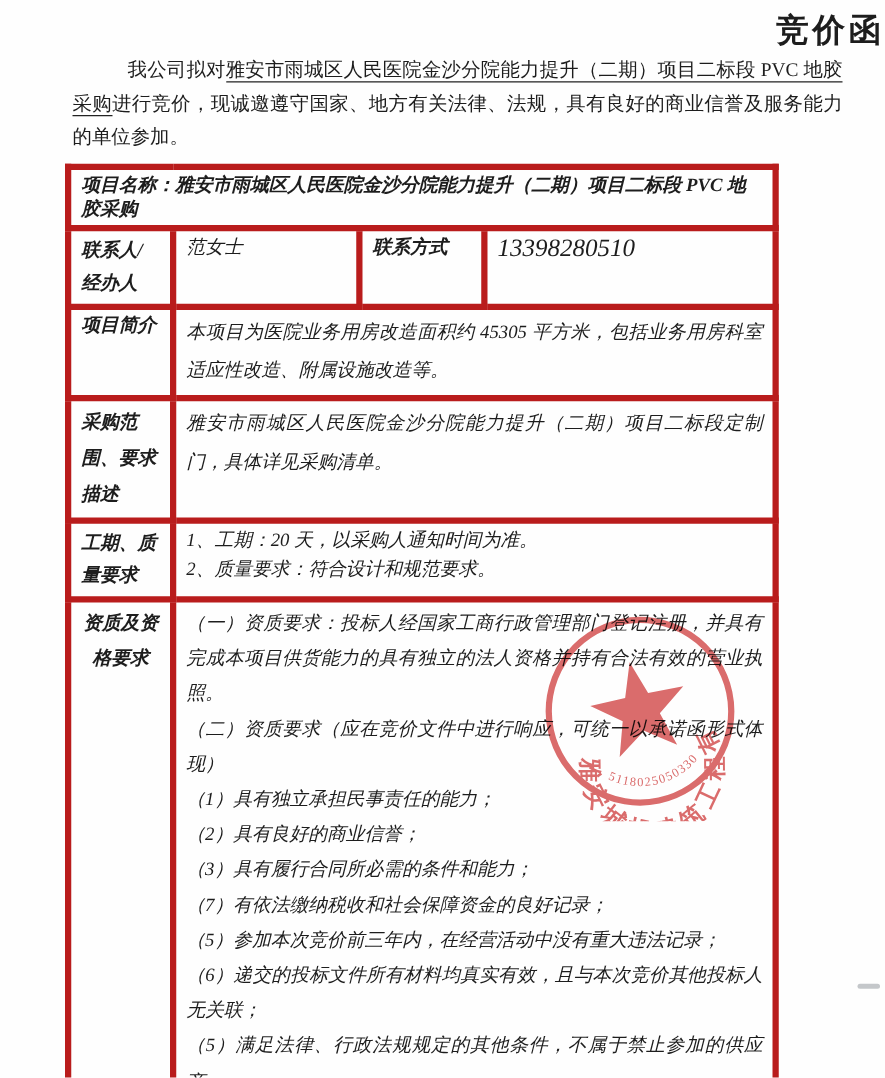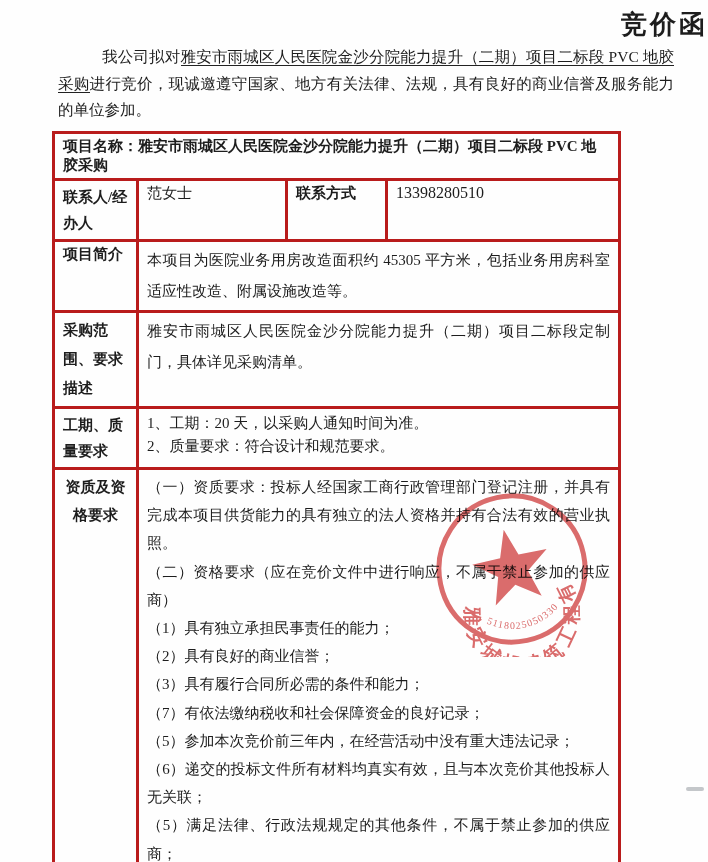--- a/index.html
+++ b/index.html
@@ -20,32 +20,33 @@
     text-indent:44px;margin:0;
   }
   .u{border-bottom:1px solid #222;}
   
   table.info{
     position:absolute;left:52px;top:131px;width:566px;
     border-collapse:collapse;table-layout:fixed;
     font-size:15px;color:#1d1d1d;
   }
   table.info td{
-    border:3px solid #b91c1c;padding:3px 8px;vertical-align:top;
+    border:5px solid #b91c1c;padding:3px 8px;vertical-align:top;
     overflow:hidden;
+    font-style:italic;
   }
   td.lbl{font-weight:bold;padding:4px 2px 4px 6px;margin-top:11px;}
   .b{font-weight:bold;}
   tr.r1{height:30px;} tr.r2{height:30px;} tr.r3{height:51px;}
   tr.r4{height:66px;padding-left:12px;} tr.r5{height:58px;} tr.r6{height:59px;}
   tr.r7{height:302px;} tr.r8{height:60px;}
   td.contact-lbl{line-height:26px;}
   td.contact-name{padding-top:5px;}
   td.contact-method{padding-top:5px;}
-  td.contact-phone{padding:5px 4px 3px 16px;font-size:16px;}
+  td.contact-phone{padding:5px 4px 3px 16px;font-size:20px;}
   td.brief-lbl{padding-top:9px;}
   td.brief-val{line-height:31px;padding-top:7px;text-align:justify;}
   td.scope-lbl{line-height:29px;padding-top:7px;}
   td.scope-val{line-height:31px;padding-top:7px;text-align:justify;}
   td.sched-lbl{text-align:left;line-height:26px;padding-top:7px;}
   td.sched-val{line-height:22.5px;padding-top:7px;}
   td.qual-lbl{text-align:center;vertical-align:middle;line-height:28px;}
   td.qual-val{padding-top:6px;}
   td.qual-val p{margin:0;line-height:28.2px;text-align:justify;}
   td.pub-lbl{line-height:24px;padding-top:6px;}
@@ -97,21 +98,21 @@
     <td class="lbl sched-lbl">工期、质量要求</td>
     <td colspan="3" class="sched-val">
       <div>1、工期：20 天，以采购人通知时间为准。</div>
       <div>2、质量要求：符合设计和规范要求。</div>
     </td>
   </tr>
   <tr class="r7">
     <td class="lbl qual-lbl">资质及资格要求</td>
     <td colspan="3" class="qual-val">
       <p>（一）资质要求：投标人经国家工商行政管理部门登记注册，并具有完成本项目供货能力的具有独立的法人资格并持有合法有效的营业执照。</p>
-      <p>（二）资格要求（应在竞价文件中进行响应，不属于禁止参加的供应商）</p>
+      <p>（二）资质要求（应在竞价文件中进行响应，可统一以承诺函形式体现）</p>
       <p>（1）具有独立承担民事责任的能力；</p>
       <p>（2）具有良好的商业信誉；</p>
       <p>（3）具有履行合同所必需的条件和能力；</p>
       <p>（7）有依法缴纳税收和社会保障资金的良好记录；</p>
       <p>（5）参加本次竞价前三年内，在经营活动中没有重大违法记录；</p>
       <p>（6）递交的投标文件所有材料均真实有效，且与本次竞价其他投标人无关联；</p>
       <p>（5）满足法律、行政法规规定的其他条件，不属于禁止参加的供应商；</p>
     </td>
   </tr>
   <tr class="r8">

